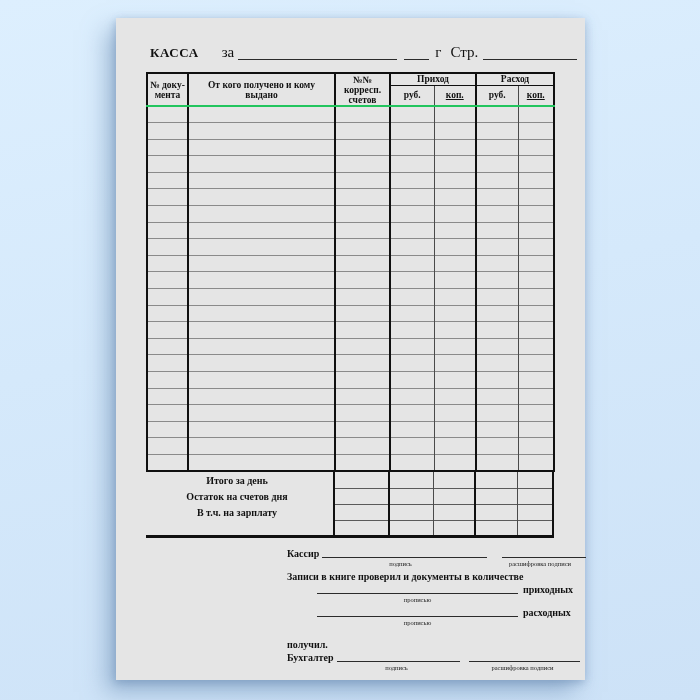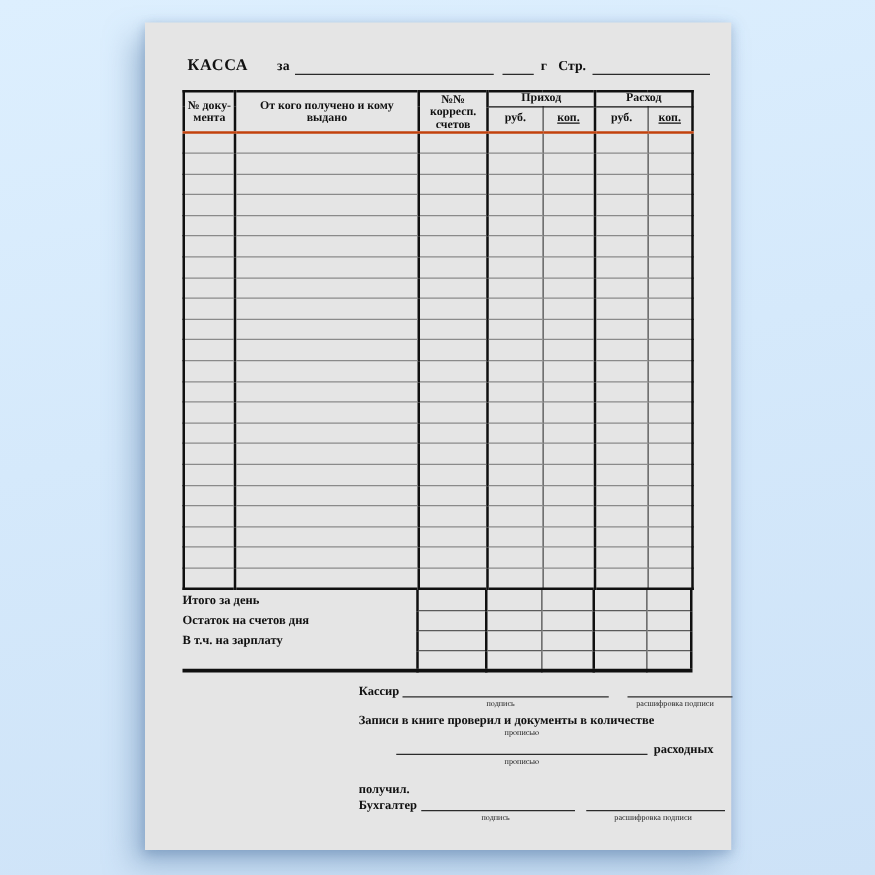--- a/index.html
+++ b/index.html
@@ -12,49 +12,49 @@
   }
   .paper {
     position: absolute; left: 116px; top: 18px; width: 469px; height: 662px;
     background: #e5e5e5; box-sizing: border-box;
     padding: 26px 0 0 30px;
     box-shadow: -10px 12px 22px rgba(100,135,175,.5), -2px 3px 8px rgba(110,140,180,.35), 2px 2px 8px rgba(120,150,190,.25);
   }
   
   .title-row { display: flex; align-items: baseline; height: 17px; margin-left: 4px; white-space: nowrap; }
   .title-main { font-weight: bold; font-size: 13px; letter-spacing: .6px; }
-  .title-word { font-weight: bold; font-size: 11px; }
+  .title-word { font-weight: normal; font-size: 15px; }
   .za { margin-left: 23px; }
   .blank { display: inline-block; border-bottom: 1px solid #2b2b2b; height: 9px; align-self: flex-end; margin-bottom: 1px; }
   .tb1 { width: 159px; margin-left: 4px; }
   .tb2 { width: 25px;  margin-left: 7px; }
   .g   { margin-left: 6px; }
   .str { margin-left: 9px; }
   .tb3 { width: 94px;  margin-left: 5px; }
   
   table { border-collapse: collapse; table-layout: fixed; }
   .cash-table { width: 407px; margin-top: 11px; border: 2px solid #101010; }
   .cash-table th {
     font-weight: bold; font-size: 9.5px; line-height: 10px; text-align: center;
     vertical-align: middle; padding: 0; white-space: pre-line;
   }
   .hr1 { height: 12px; }
   .hr2 { height: 21px; }
   .grp { border-bottom: 1px solid #101010; }
-  .deep { border-bottom: 2px solid #c2410c; }
+  .deep { border-bottom: 2px solid #22c55e; }
   .bl2 { border-left: 2px solid #101010; }
   .bl1 { border-left: 1px solid #4a4a4a; text-decoration: underline; }
   .cash-table tbody tr { height: 16.6px; }
   .cash-table tbody td { padding: 0; border-top: 1px solid #8a8a8a; }
   .cash-table tbody tr:first-child td { border-top: none; }
   
   .sum-table { width: 407px; border-bottom: 3px solid #101010; }
   .sum-table tr { height: 16.2px; }
   .sum-table td { padding: 0; }
-  .slabel { text-align: left; padding-right: 5px !important; font-weight: bold; font-size: 10px; line-height: 11px; white-space: nowrap; }
+  .slabel { text-align: center; padding-right: 5px !important; font-weight: bold; font-size: 10px; line-height: 11px; white-space: nowrap; }
   .sb0 { border-left: 2px solid #101010; }
   .sb1 { border-left: 2px solid #101010; }
   .sb2 { border-left: 1px solid #4a4a4a; }
   .sb3 { border-left: 2px solid #101010; }
   .sb4 { border-left: 1px solid #4a4a4a; border-right: 2px solid #101010; }
   .sum-table tr + tr td.box { border-top: 1px solid #5a5a5a; }
   
   .footer { margin-top: 9px; margin-left: 141px; width: 300px; font-weight: bold; font-size: 10px; }
   .f-row { display: flex; align-items: flex-end; line-height: 13px; white-space: nowrap; }
   .f-blank { display: inline-block; border-bottom: 1px solid #2b2b2b; height: 8px; align-self: flex-end; margin-bottom: 2px; }
@@ -362,20 +362,24 @@
     <div class="f-row">
       <span>Кассир</span>
       <span class="f-blank w165 ml3"></span>
       <span class="f-blank w84 ml15"></span>
     </div>
     <div class="cap-row">
       <span class="cap w165 ml31">подпись</span>
       <span class="cap w84 ml15">расшифровка подписи</span>
     </div>
     <div class="f-row mt2">Записи в книге проверил и документы в количестве</div>
+    <div class="f-row">
+      <span class="f-blank w201 ml30"></span>
+      <span class="ml5">приходных</span>
+    </div>
     <div class="cap-row">
       <span class="cap w201 ml30">прописью</span>
     </div>
     <div class="f-row">
       <span class="f-blank w201 ml30"></span>
       <span class="ml5">расходных</span>
     </div>
     <div class="cap-row">
       <span class="cap w201 ml30">прописью</span>
     </div>

